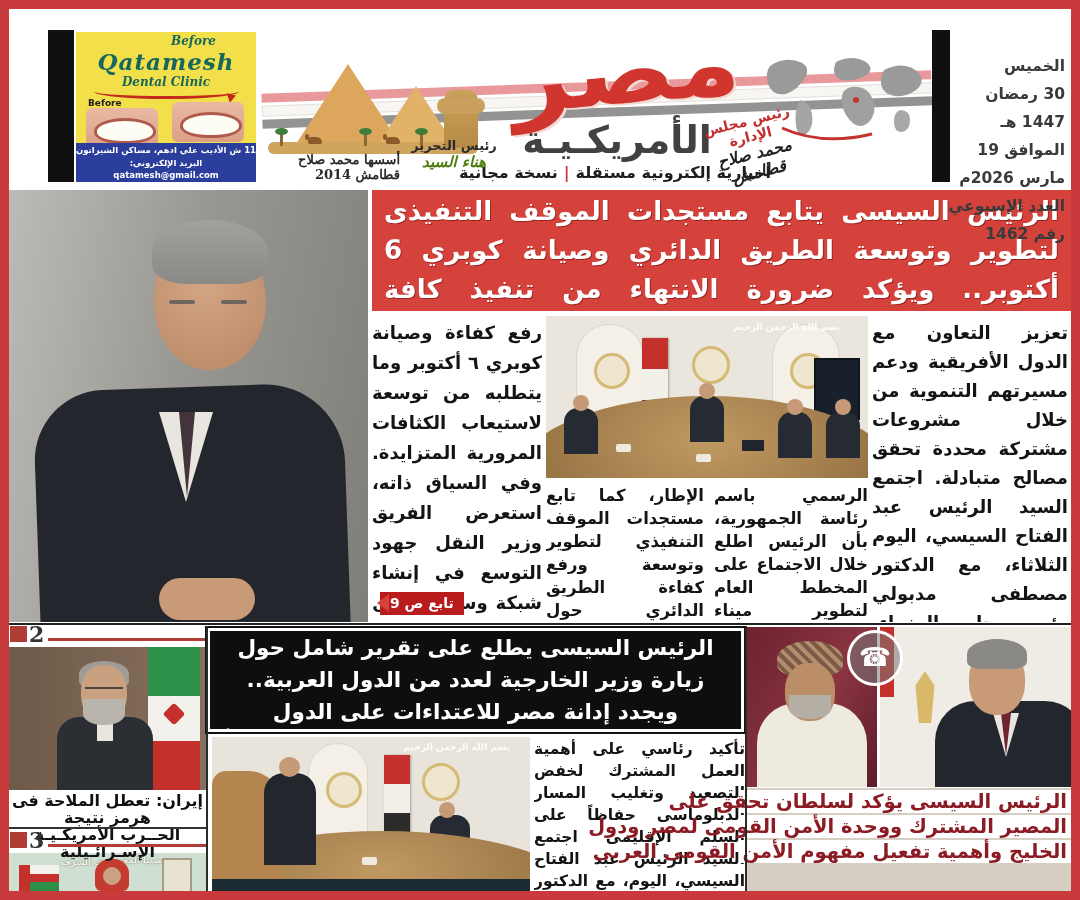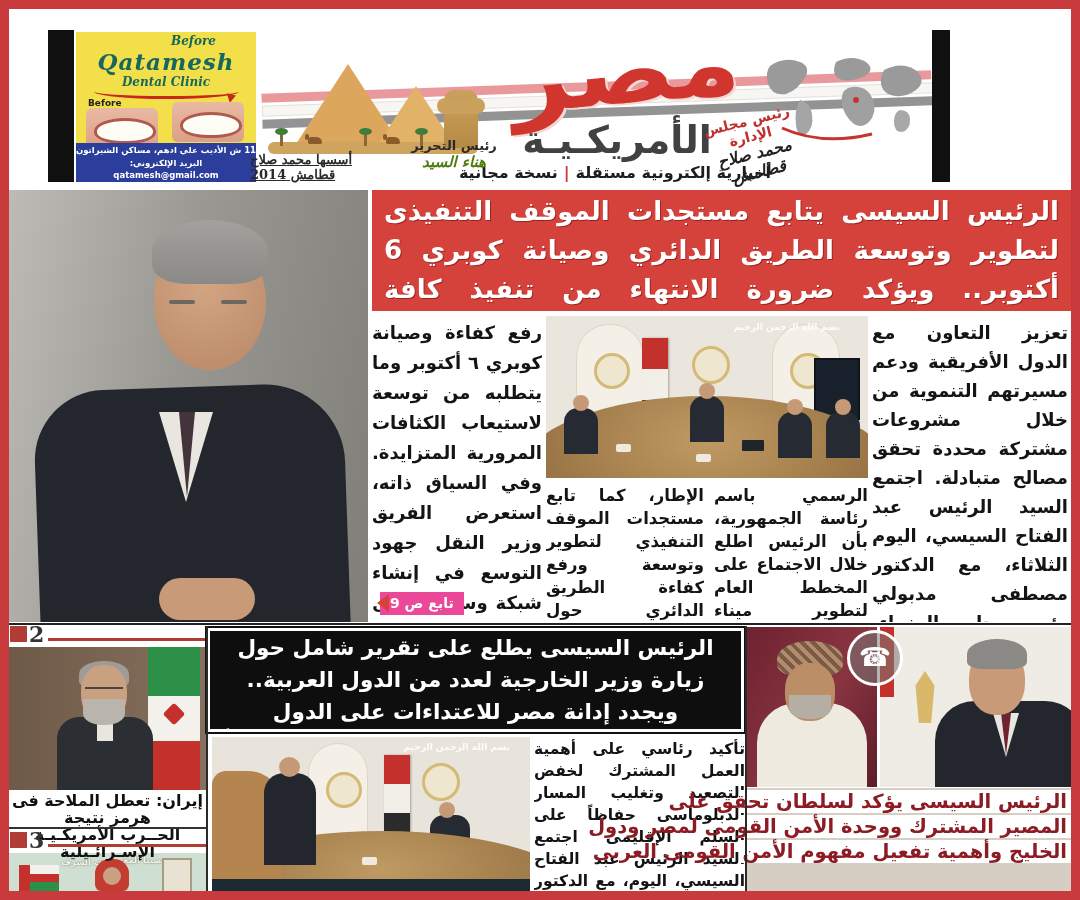--- a/index.html
+++ b/index.html
@@ -43,21 +43,21 @@
   .rb1{top:4px;background:#d8474b;}
   .rb2{top:16px;background:#f4f0ea;border:1px solid #cfc9bd;}
   .rb3{top:30px;background:#3c3c3c;}
   
   .logo-main{left:480px;top:18px;width:290px;text-align:center;font:900 92px "DejaVu Sans",sans-serif;
              color:#d0362e;transform:rotate(-5deg) scaleX(1.12);z-index:7;text-shadow:2px 2px 0 #f3d9d4;}
   .logo-sub{left:462px;top:118px;width:310px;text-align:center;font:bold 38px "DejaVu Sans",sans-serif;color:#414141;z-index:7;letter-spacing:2px;}
   .logo-tag{left:430px;top:163px;width:370px;text-align:center;font:bold 16px "DejaVu Sans",sans-serif;color:#1d1d1d;z-index:7;direction:rtl;}
   .logo-tag .sep{color:#c93a3c;font-weight:900;padding:0 6px;}
   
-  .founder{left:250px;top:152px;width:150px;font:bold 13px "DejaVu Serif",serif;color:#2a2a2a;direction:rtl;text-align:left;z-index:7;text-decoration:underline;}
+  .founder{left:250px;top:152px;width:150px;font:bold 13px "DejaVu Serif",serif;color:#2a2a2a;direction:rtl;text-align:right;z-index:7;}
   .editor{left:408px;top:138px;width:92px;text-align:center;direction:rtl;z-index:7;}
   .editor .t{font:bold 13px "DejaVu Sans",sans-serif;color:#2a2a2a;}
   .editor .n{font:italic bold 15px "DejaVu Serif",serif;color:#4d7c0f;}
   
   .map{left:752px;top:48px;width:182px;height:108px;z-index:4;}
   .chair{left:688px;top:112px;width:130px;transform:rotate(-14deg);z-index:8;text-align:center;direction:rtl;}
   .chair .t{font:bold 14px "DejaVu Sans",sans-serif;color:#c22f2f;}
   .chair .n{font:italic bold 16px "DejaVu Serif",serif;color:#222;}
   
   .dateb{left:945px;top:52px;width:120px;text-align:right;direction:rtl;font:bold 15.5px "DejaVu Sans",sans-serif;
@@ -69,21 +69,21 @@
   .p1-tie{position:absolute;left:170px;bottom:125px;width:16px;height:85px;background:#43333a;clip-path:polygon(50% 100%,0 0,100% 0);}
   .p1-head{position:absolute;left:145px;top:42px;width:112px;height:138px;background:radial-gradient(circle at 45% 40%,#d2a582,#bf8f6d 75%);border-radius:48% 52% 50% 50%;}
   .p1-hair{position:absolute;left:143px;top:30px;width:116px;height:64px;background:linear-gradient(#a3a19d,#8b8985);border-radius:50% 50% 30% 30%;}
   .p1-brow{position:absolute;width:26px;height:4px;background:#6d665e;border-radius:2px;top:110px;}
   .p1-hands{position:absolute;left:150px;bottom:2px;width:96px;height:42px;background:#c89a78;border-radius:22px;}
   .lead-head{left:372px;top:190px;width:699px;height:121px;background:#d5423c;color:#fff;z-index:4;
              font:bold 26px "DejaVu Sans",sans-serif;line-height:39px;direction:rtl;text-align:justify;
              padding:2px 12px 0 12px;box-sizing:border-box;text-shadow:1px 1px 0 rgba(80,0,0,.45);overflow:hidden;}
   .col{direction:rtl;text-align:justify;color:#141414;font-weight:bold;overflow:hidden;}
   .col-mid{left:372px;top:318px;width:170px;height:302px;font-size:18px;line-height:30px;}
-  .tag9{left:380px;top:592px;background:#ec4899;color:#fff;font:bold 14px "DejaVu Sans",sans-serif;
+  .tag9{left:380px;top:592px;background:#b91c1c;color:#fff;font:bold 14px "DejaVu Sans",sans-serif;
         padding:3px 10px 4px 10px;z-index:6;}
   .tag9:before{content:"";position:absolute;left:-12px;top:2px;border:9px solid transparent;border-right:12px solid #d5423c;}
   .photo-meet{left:546px;top:316px;width:322px;height:162px;background:#ebe6dd;overflow:hidden;z-index:3;}
   .arch{position:absolute;top:8px;width:66px;height:120px;background:#f4f0e8;border-radius:33px 33px 0 0;border:1px solid #ddd5c6;}
   .arch:before{content:"";position:absolute;left:17px;top:28px;width:30px;height:30px;border:3px solid #d5ba76;border-radius:50%;background:#efe6cf;}
   .emblem{position:absolute;left:146px;top:30px;width:32px;height:32px;border:3px solid #d5ba76;border-radius:50%;background:#efe6cf;}
   .basmala{position:absolute;right:28px;top:6px;font:bold 9px "DejaVu Sans",sans-serif;color:#fdfdf8;direction:rtl;}
   .egyflag{position:absolute;width:26px;height:92px;box-shadow:1px 0 2px rgba(0,0,0,.3);}
   .egyflag .f1{height:34%;background:#c4312c;}
   .egyflag .f2{height:33%;background:#f2efe8;}
@@ -222,20 +222,26 @@
       <path d="M30 80 q40 18 90 6" stroke="#c5352f" stroke-width="3" fill="none"></path>
       <circle cx="104" cy="52" r="3" fill="#c5352f"></circle>
     </svg>
   </div>
 
   <div class="abs chair">
     <div class="t">رئيس مجلس الإدارة</div>
     <div class="n">محمد صلاح قطامش</div>
   </div>
 
+  <div class="abs dateb">
+    <div>الخميس</div>
+    <div>30 رمضان 1447 هـ</div>
+    <div>الموافق 19 مارس 2026م</div>
+    <div>العدد الإسبوعي رقم 1462</div>
+  </div>
 
   <div class="abs hdr-divider"></div>
 
   <div class="abs photo-sisi">
     <div class="p1-suit"></div>
     <div class="p1-shirt"></div>
     <div class="p1-tie"></div>
     <div class="p1-head"></div>
     <div class="p1-hair"></div>
     <div class="p1-brow" style="left:160px;"></div>

